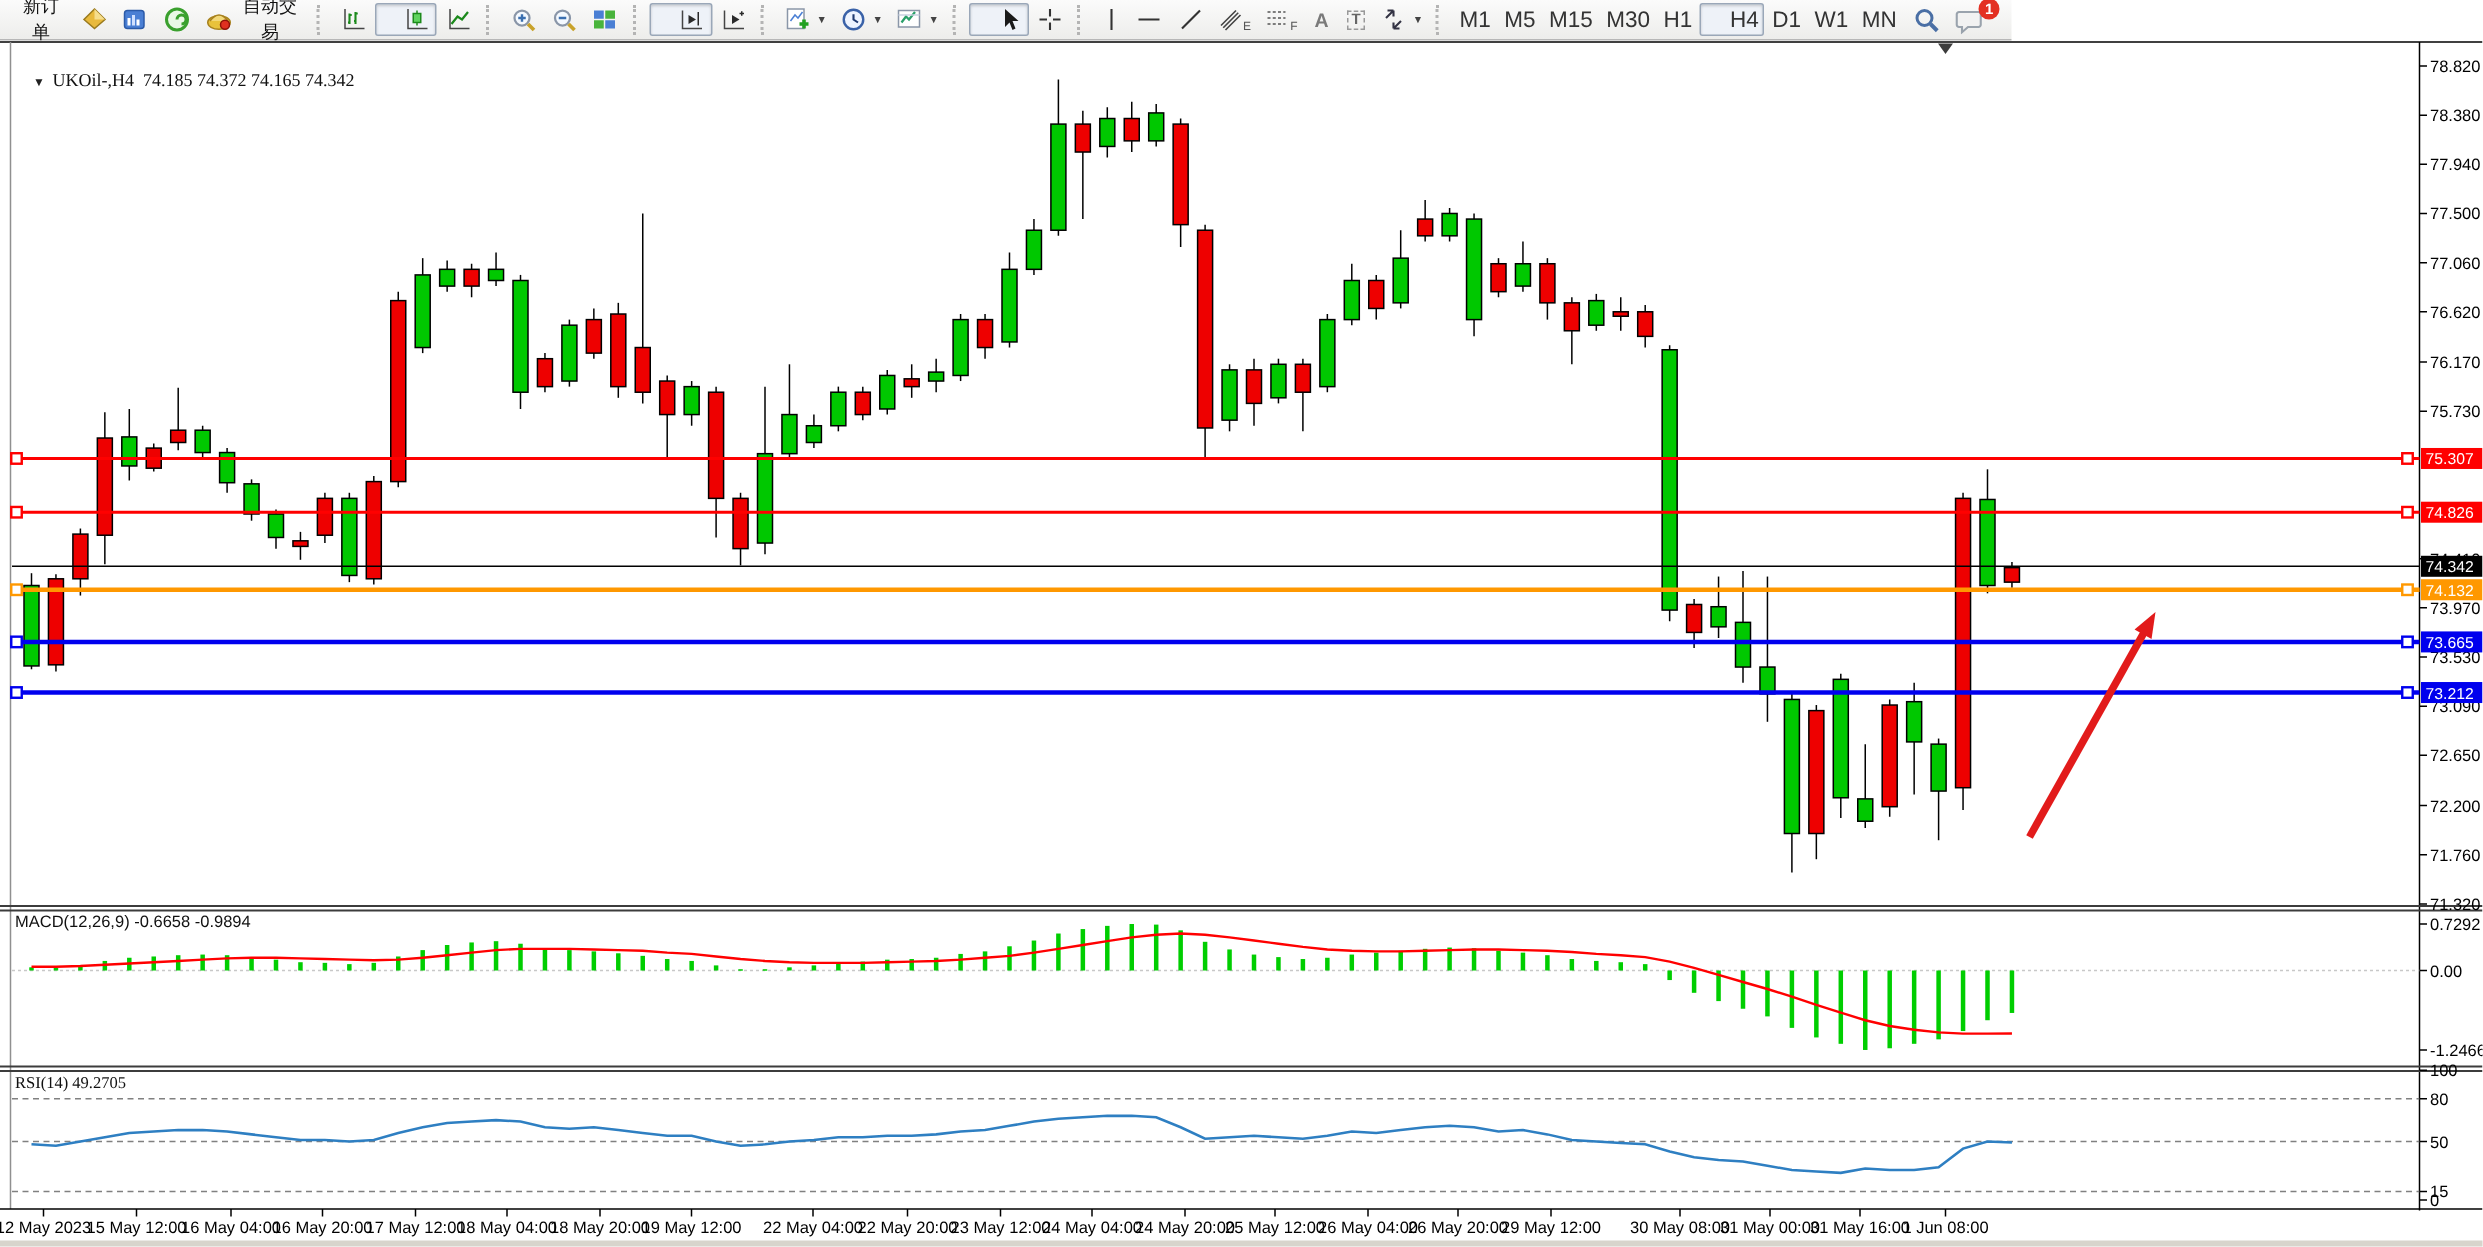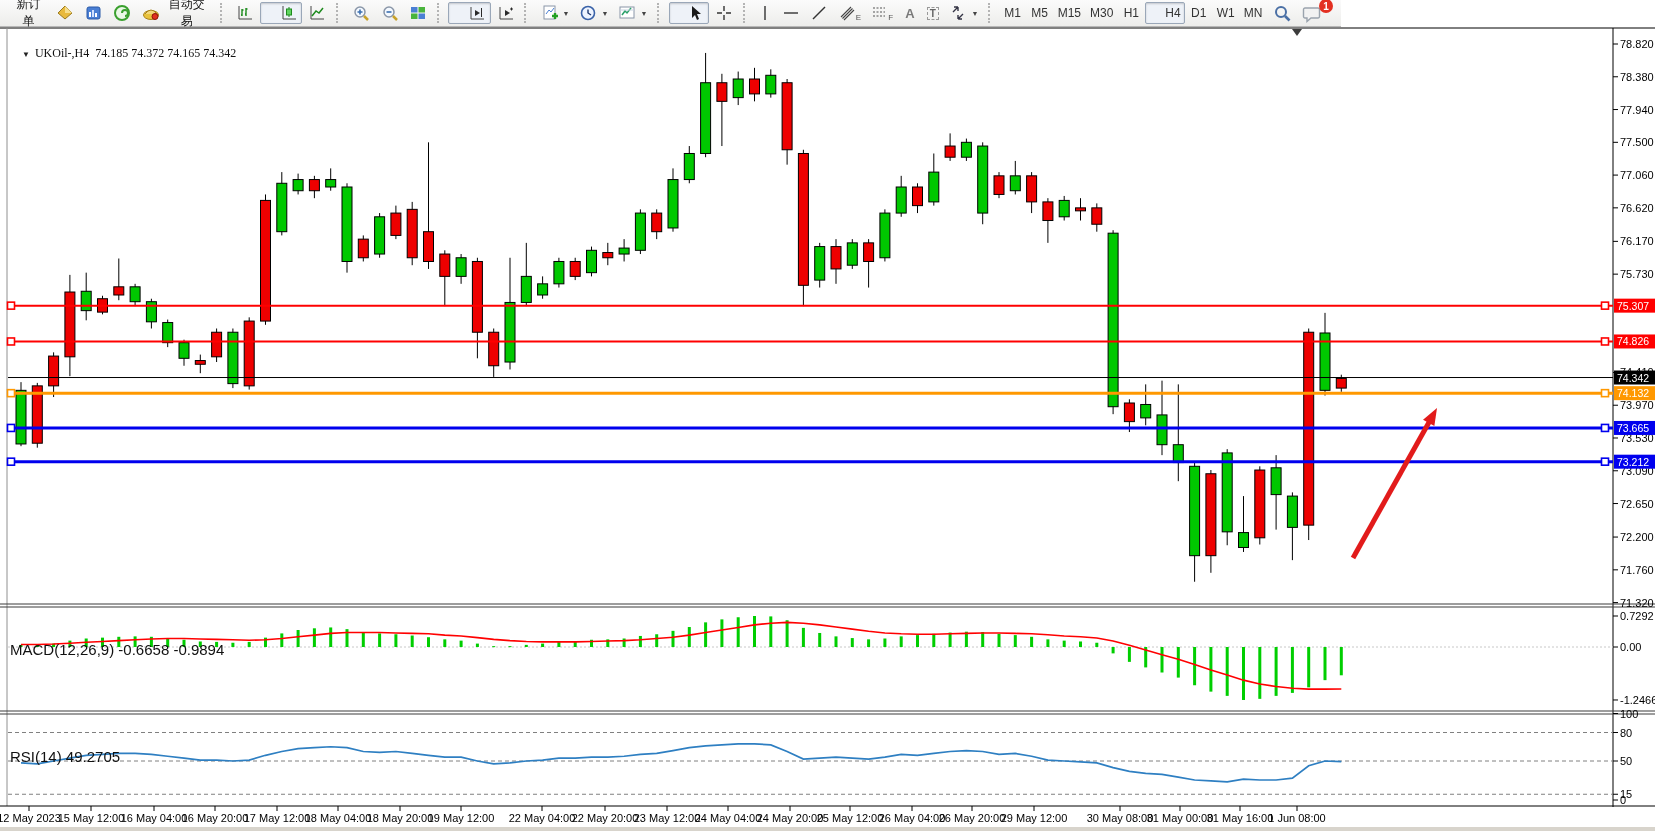--- a/index.html
+++ b/index.html
@@ -6,32 +6,32 @@
     font-family:"Liberation Sans",sans-serif;}
   .toolbar{position:absolute;top:0;left:0;width:1341px;height:27px;box-sizing:border-box;
     background:linear-gradient(#fbfbfb,#ededeb);border-bottom:1px solid #b7b7b7;
     display:flex;align-items:center;padding:0 6px;gap:1px;z-index:5;}
   .tbtn{height:22px;min-width:22px;display:flex;align-items:center;justify-content:center;gap:3px;
     background:transparent;border:1px solid transparent;border-radius:2px;
     font-family:"Liberation Sans",sans-serif;font-size:12px;color:#111;padding:0 4px;cursor:default;}
   .tbtn.pressed{border:1px solid #9aa7b8;background:#eef2f8;box-shadow:inset 0 1px 2px rgba(0,0,0,.18);padding-left:19px;}
   .tbtn svg{display:block;}
   .sep{width:5px;height:20px;border-left:2px dotted #b4b4b4;margin:0 4px;}
-  .tf{min-width:26px;padding:0 3px;color:#333;font-size:12px;}
+  .tf{min-width:26px;padding:0 3px;color:#333;font-size:15px;}
   .caret{font-size:7px;color:#444;margin-left:1px;}
   .spacer{flex:1;}
   .letterA{font-size:13px;font-weight:bold;color:#7a7a7a;}
   .letterT{font-size:10px;font-weight:bold;color:#666;border:1px dashed #999;padding:0 2px;line-height:11px;}
   .subletter{font-size:8px;color:#555;margin-left:-2px;margin-top:8px;}
   .notif{position:relative;}
   .badge{position:absolute;top:-4px;right:-7px;background:#e33022;color:#fff;border-radius:50%;
     width:14px;height:14px;font-size:10px;font-weight:bold;display:flex;align-items:center;justify-content:center;}
   .chart-window{position:absolute;top:27px;left:0;width:1655px;height:632px;background:#fff;}
   .overlay-label{position:absolute;font-size:12px;color:#111;white-space:pre;z-index:3;font-family:Liberation Serif, serif;}
-  .ind-label{position:absolute;font-size:15px;color:#111;white-space:pre;z-index:3;margin-top:32px;}
+  .ind-label{position:absolute;font-size:11px;color:#111;white-space:pre;z-index:3;}
   .title-tri{font-size:8px;margin-right:5px;color:#222;}
   .bottom-strip{position:absolute;left:0;top:800px;width:1655px;height:4px;background:#d8d4cc;}
 </style>
 </head>
 <body>
 
 <div class="toolbar">
   <button class="tbtn">
     <span>新订单</span>
   </button>
@@ -674,15 +674,15 @@
         <text x="1240" y="822" font-family="&quot;Liberation Sans&quot;,sans-serif" font-size="11" fill="#000" text-anchor="middle" font-weight="normal">31 May 16:00</text>
         <line x1="1297" y1="806" x2="1297" y2="811" stroke="#000" stroke-width="1"></line>
         <text x="1297" y="822" font-family="&quot;Liberation Sans&quot;,sans-serif" font-size="11" fill="#000" text-anchor="middle" font-weight="normal">1 Jun 08:00</text>
       </g>
     </svg>
 
   <div class="overlay-label" style="left:10px;top:4px;">
     <span class="title-tri">▼</span><span>UKOil-,H4</span><span>&nbsp;&nbsp;</span><span>74.185 74.372 74.165 74.342</span>
   </div>
   <div class="ind-label" style="left:10px;top:582px;">MACD(12,26,9) -0.6658 -0.9894</div>
-  <div class="ind-label" style="left:10px;top:689px;">RSI(14) 49.2705</div>
+  <div class="ind-label" style="left:10px;top:689px;font-family:Liberation Serif, serif;">RSI(14) 49.2705</div>
   <div class="bottom-strip"></div>
 </div>
 
 </body></html>

